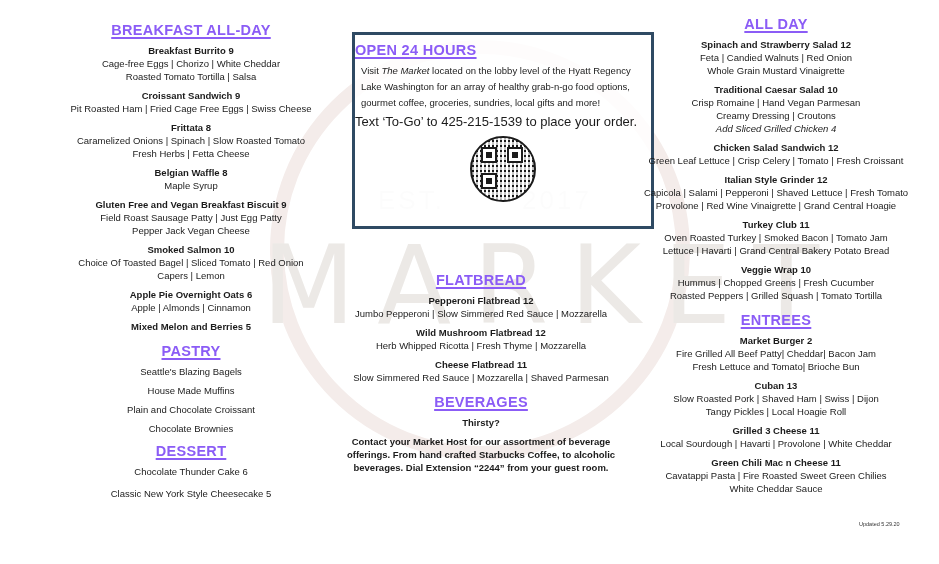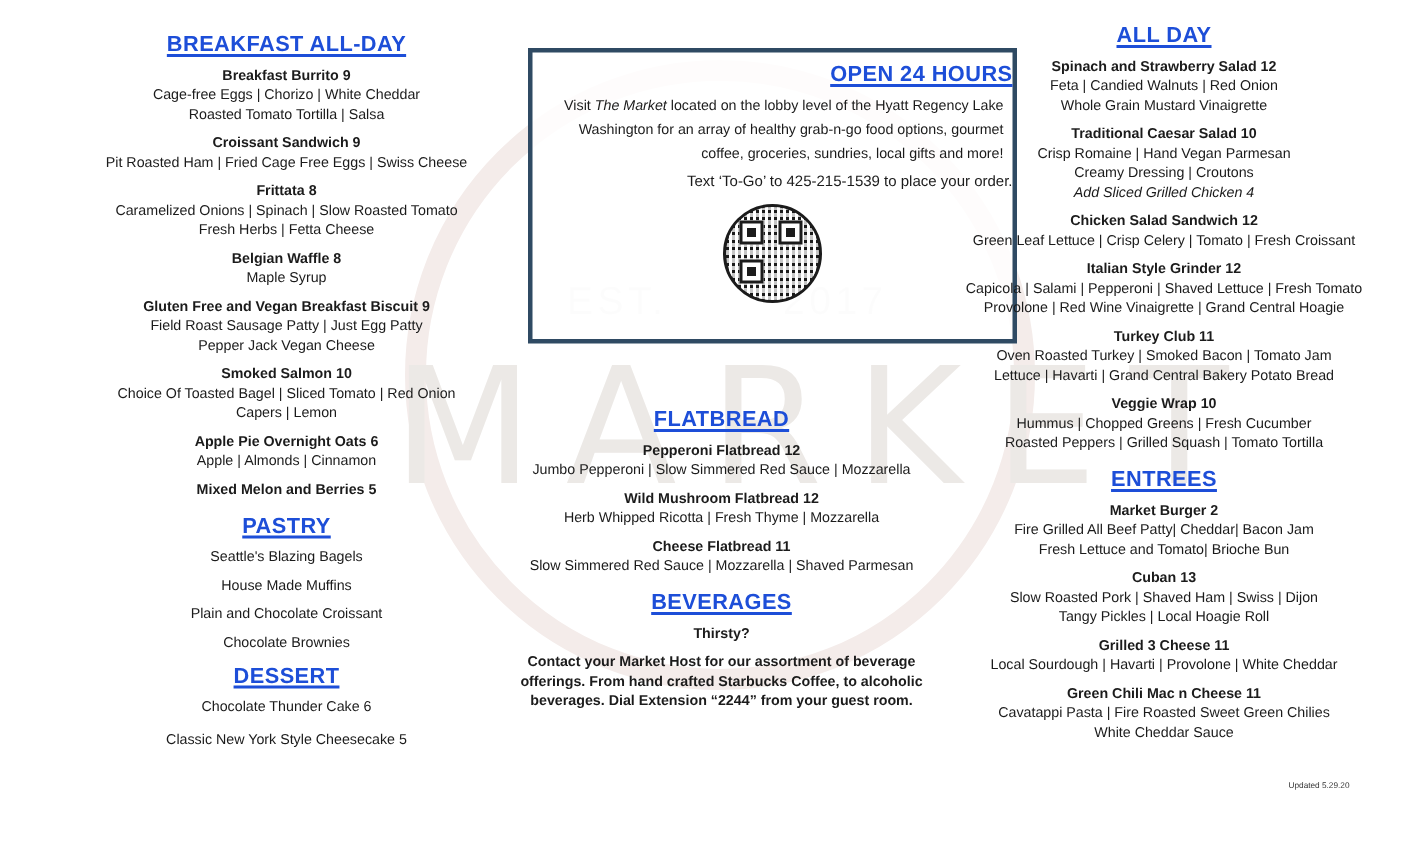--- a/index.html
+++ b/index.html
@@ -19,38 +19,38 @@
   }
   .watermark-est { position: absolute; left: 378px; top: 185px; font-size: 26px; color: #ececec; letter-spacing: 3px; z-index: 0; }
   .watermark-year { position: absolute; left: 522px; top: 185px; font-size: 26px; color: #ececec; letter-spacing: 3px; z-index: 0; }
 
   .col { position: absolute; text-align: center; z-index: 1; }
   .col-left { left: 62px; width: 258px; top: 22px; }
   .col-mid { left: 336px; width: 290px; top: 272px; }
   .col-right { left: 628px; width: 296px; top: 16px; }
 
   .section-title {
-    color: #1d4ed8; font-weight: 700; font-size: 14.5px; text-decoration: underline;
+    color: #8b5cf6; font-weight: 700; font-size: 14.5px; text-decoration: underline;
     text-underline-offset: 2px; text-decoration-thickness: 2px; margin: 0 0 6px 0; letter-spacing: 0.3px;
   }
   .item { margin-bottom: 6px; }
   .item-name { font-weight: 700; font-size: 9.5px; line-height: 13px; }
   .item-desc { font-size: 9.5px; line-height: 13px; }
   .item-desc.italic { font-style: italic; }
   .pastry-item { font-weight: 400; font-size: 9.5px; line-height: 13px; margin-bottom: 6px; }
 
   .open-box {
-    position: absolute; left: 352px; top: 32px; width: 326px; height: 197px;
+    position: absolute; left: 352px; top: 32px; width: 302px; height: 197px;
     border: 3px solid #2f4a63; box-sizing: border-box; background: rgba(255,255,255,0.85);
-    text-align: right; z-index: 1; padding-top: 7px;
+    text-align: left; z-index: 1; padding-top: 7px;
   }
   .open-box .section-title { margin-bottom: 5px; }
   .open-text { font-size: 9.5px; line-height: 16px; padding: 0 6px; }
   .open-text i { }
-  .open-order { font-size: 10px; line-height: 14px; margin-top: 4px; font-weight: 500; }
+  .open-order { font-size: 13px; line-height: 14px; margin-top: 4px; font-weight: 500; }
   .qr {
     width: 62px; height: 62px; border-radius: 50%; border: 2px solid #1b1b1b;
     margin: 7px auto 0; position: relative; overflow: hidden;
     background:
       repeating-linear-gradient(90deg, #1b1b1b 0 2px, #fff 2px 4px),
       #fff;
     background-blend-mode: normal;
   }
   .qr::before {
     content: ""; position: absolute; inset: 0;

